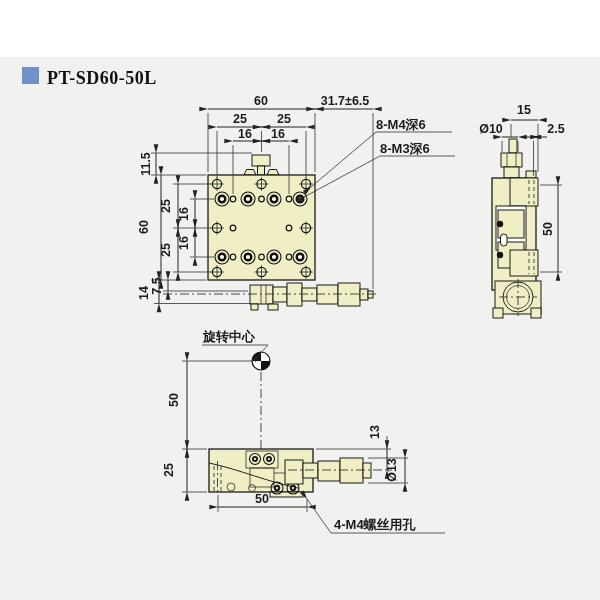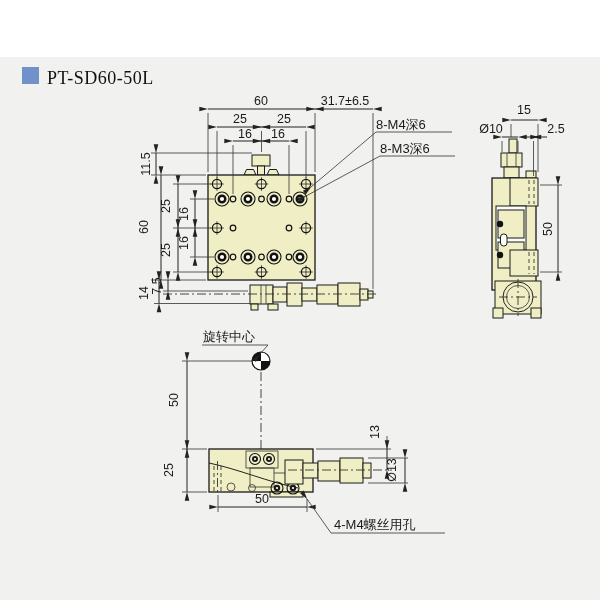--- a/index.html
+++ b/index.html
@@ -1,17 +1,17 @@
 <!DOCTYPE html>
 <html><head>
 <meta charset="utf-8">
 <style>
   html,body{margin:0;padding:0;}
   .page{position:relative;width:600px;height:600px;background:#f1f1ef;overflow:hidden;
-        font-family:"Liberation Sans",sans-serif;}
+        font-family:"Liberation Sans",sans-serif;font-weight:bold;}
   svg{position:absolute;left:0;top:0;}
   .title{font-family:"Liberation Serif",serif;font-size:18px;fill:#111;letter-spacing:.5px;}
   text{font-family:"Liberation Sans",sans-serif;font-size:12.5px;fill:#1a1a1a;}
   .cjk{font-size:13px;}
   .part{fill:#f0eec4;stroke:#1a1a1a;stroke-width:1.3;}
   .part2{fill:#f0eec4;stroke:#1a1a1a;stroke-width:1;}
   .recess{fill:#fbfbf7;stroke:#1a1a1a;stroke-width:1;}
   .dim{stroke:#222;stroke-width:1;fill:none;}
   .thin{stroke:#333;stroke-width:.8;fill:none;}
   .cl{stroke:#333;stroke-width:.9;fill:none;stroke-dasharray:9 3 2 3;}

